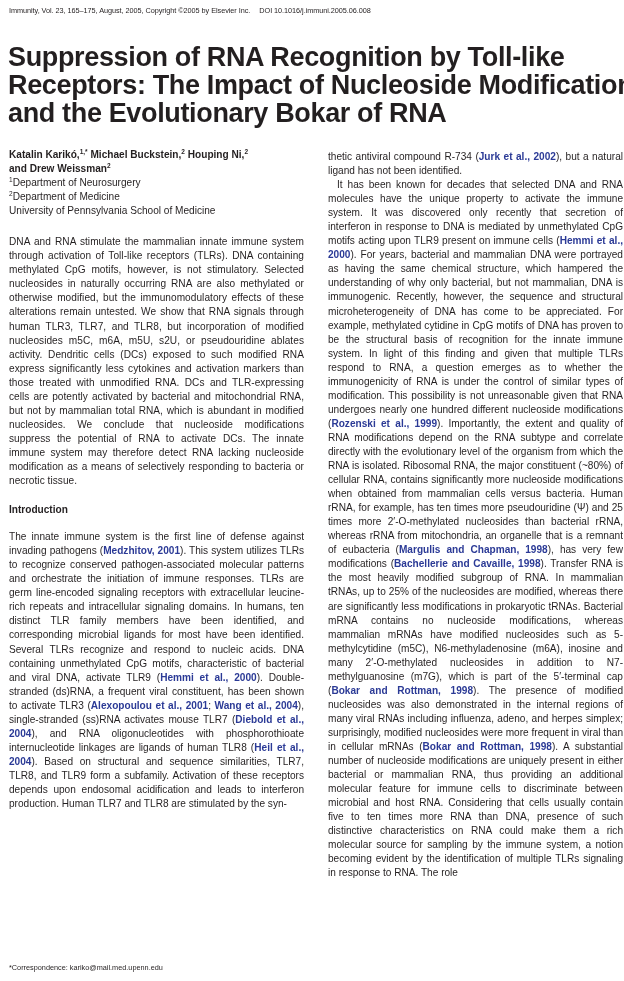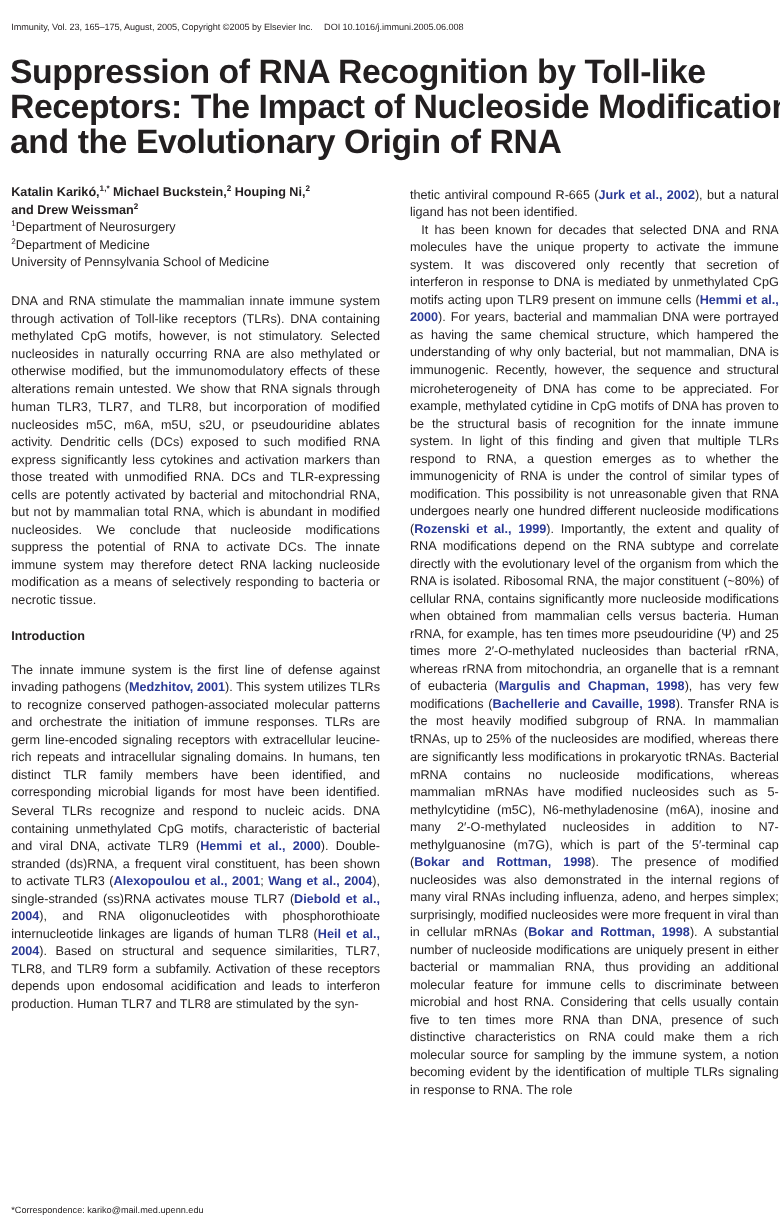--- a/index.html
+++ b/index.html
@@ -1,17 +1,17 @@
 <!DOCTYPE html>
 <html><head>
 <meta charset="utf-8">
 <style>
   html, body { margin: 0; padding: 0; background: #ffffff; }
   body { width: 624px; height: 981px; position: relative; overflow: hidden; color: #231f20; font-family: "Liberation Sans", sans-serif; }
-  .header-line { position: absolute; left: 9px; top: 17px; font-size: 7.3px; letter-spacing: -0.05px; white-space: nowrap; }
+  .header-line { position: absolute; left: 9px; top: 6px; font-size: 7.3px; letter-spacing: -0.05px; white-space: nowrap; }
   .header-line .doi { margin-left: 9px; }
   .title { position: absolute; left: 8px; top: 43px; width: 610px; margin: 0; font-size: 27px; line-height: 28px; font-weight: bold; letter-spacing: -0.35px; }
   .title span { display: block; white-space: nowrap; }
   .col { position: absolute; top: 148px; width: 295px; font-size: 10.1px; line-height: 14.05px; }
   .col-left { left: 9px; }
   .col-right { left: 328px; top: 150px; }
   .authors { font-weight: bold; margin: 0; }
   .affils { margin: 0; }
   .affils div { white-space: nowrap; }
   sup { font-size: 6.5px; line-height: 0; vertical-align: 4px; }
@@ -28,38 +28,38 @@
 </head>
 <body>
 
 <div class="header-line">
   <span>Immunity, Vol. 23, 165–175, August, 2005, Copyright ©2005 by Elsevier Inc.</span><span class="doi">DOI 10.1016/j.immuni.2005.06.008</span>
 </div>
 
 <h1 class="title">
   <span>Suppression of RNA Recognition by Toll-like</span>
   <span>Receptors: The Impact of Nucleoside Modification</span>
-  <span>and the Evolutionary Origin of RNA</span>
+  <span>and the Evolutionary Bokar of RNA</span>
 </h1>
 
 <div class="col col-left">
   <p class="authors">
     <span>Katalin Karikó,</span><sup>1,*</sup><span> Michael Buckstein,</span><sup>2</sup><span> Houping Ni,</span><sup>2</sup><br>
     <span>and Drew Weissman</span><sup>2</sup>
   </p>
   <div class="affils">
     <div><sup>1</sup><span>Department of Neurosurgery</span></div>
     <div><sup>2</sup><span>Department of Medicine</span></div>
     <div>University of Pennsylvania School of Medicine</div>
   </div>
 
   <p class="summary">DNA and RNA stimulate the mammalian innate immune system through activation of Toll-like receptors (TLRs). DNA containing methylated CpG motifs, however, is not stimulatory. Selected nucleosides in naturally occurring RNA are also methylated or otherwise modified, but the immunomodulatory effects of these alterations remain untested. We show that RNA signals through human TLR3, TLR7, and TLR8, but incorporation of modified nucleosides m5C, m6A, m5U, s2U, or pseudouridine ablates activity. Dendritic cells (DCs) exposed to such modified RNA express significantly less cytokines and activation markers than those treated with unmodified RNA. DCs and TLR-expressing cells are potently activated by bacterial and mitochondrial RNA, but not by mammalian total RNA, which is abundant in modified nucleosides. We conclude that nucleoside modifications suppress the potential of RNA to activate DCs. The innate immune system may therefore detect RNA lacking nucleoside modification as a means of selectively responding to bacteria or necrotic tissue.</p>
 
   <p class="section-head intro-head">Introduction</p>
   <p class="para"><span>The innate immune system is the first line of defense against invading pathogens (</span><span class="cite">Medzhitov, 2001</span><span>). This system utilizes TLRs to recognize conserved pathogen-associated molecular patterns and orchestrate the initiation of immune responses. TLRs are germ line-encoded signaling receptors with extracellular leucine-rich repeats and intracellular signaling domains. In humans, ten distinct TLR family members have been identified, and corresponding microbial ligands for most have been identified. Several TLRs recognize and respond to nucleic acids. DNA containing unmethylated CpG motifs, characteristic of bacterial and viral DNA, activate TLR9 (</span><span class="cite">Hemmi et al., 2000</span><span>). Double-stranded (ds)RNA, a frequent viral constituent, has been shown to activate TLR3 (</span><span class="cite">Alexopoulou et al., 2001</span><span>; </span><span class="cite">Wang et al., 2004</span><span>), single-stranded (ss)RNA activates mouse TLR7 (</span><span class="cite">Diebold et al., 2004</span><span>), and RNA oligonucleotides with phosphorothioate internucleotide linkages are ligands of human TLR8 (</span><span class="cite">Heil et al., 2004</span><span>). Based on structural and sequence similarities, TLR7, TLR8, and TLR9 form a subfamily. Activation of these receptors depends upon endosomal acidification and leads to interferon production. Human TLR7 and TLR8 are stimulated by the syn-</span></p>
 </div>
 
 <div class="col col-right">
-  <p class="para-r"><span>thetic antiviral compound R-665 (</span><span class="cite">Jurk et al., 2002</span><span>), but a natural ligand has not been identified.</span></p>
+  <p class="para-r"><span>thetic antiviral compound R-734 (</span><span class="cite">Jurk et al., 2002</span><span>), but a natural ligand has not been identified.</span></p>
   <p class="para-r indent"><span>It has been known for decades that selected DNA and RNA molecules have the unique property to activate the immune system. It was discovered only recently that secretion of interferon in response to DNA is mediated by unmethylated CpG motifs acting upon TLR9 present on immune cells (</span><span class="cite">Hemmi et al., 2000</span><span>). For years, bacterial and mammalian DNA were portrayed as having the same chemical structure, which hampered the understanding of why only bacterial, but not mammalian, DNA is immunogenic. Recently, however, the sequence and structural microheterogeneity of DNA has come to be appreciated. For example, methylated cytidine in CpG motifs of DNA has proven to be the structural basis of recognition for the innate immune system. In light of this finding and given that multiple TLRs respond to RNA, a question emerges as to whether the immunogenicity of RNA is under the control of similar types of modification. This possibility is not unreasonable given that RNA undergoes nearly one hundred different nucleoside modifications (</span><span class="cite">Rozenski et al., 1999</span><span>). Importantly, the extent and quality of RNA modifications depend on the RNA subtype and correlate directly with the evolutionary level of the organism from which the RNA is isolated. Ribosomal RNA, the major constituent (~80%) of cellular RNA, contains significantly more nucleoside modifications when obtained from mammalian cells versus bacteria. Human rRNA, for example, has ten times more pseudouridine (Ψ) and 25 times more 2′-O-methylated nucleosides than bacterial rRNA, whereas rRNA from mitochondria, an organelle that is a remnant of eubacteria (</span><span class="cite">Margulis and Chapman, 1998</span><span>), has very few modifications (</span><span class="cite">Bachellerie and Cavaille, 1998</span><span>). Transfer RNA is the most heavily modified subgroup of RNA. In mammalian tRNAs, up to 25% of the nucleosides are modified, whereas there are significantly less modifications in prokaryotic tRNAs. Bacterial mRNA contains no nucleoside modifications, whereas mammalian mRNAs have modified nucleosides such as 5-methylcytidine (m5C), N6-methyladenosine (m6A), inosine and many 2′-O-methylated nucleosides in addition to N7-methylguanosine (m7G), which is part of the 5′-terminal cap (</span><span class="cite">Bokar and Rottman, 1998</span><span>). The presence of modified nucleosides was also demonstrated in the internal regions of many viral RNAs including influenza, adeno, and herpes simplex; surprisingly, modified nucleosides were more frequent in viral than in cellular mRNAs (</span><span class="cite">Bokar and Rottman, 1998</span><span>). A substantial number of nucleoside modifications are uniquely present in either bacterial or mammalian RNA, thus providing an additional molecular feature for immune cells to discriminate between microbial and host RNA. Considering that cells usually contain five to ten times more RNA than DNA, presence of such distinctive characteristics on RNA could make them a rich molecular source for sampling by the immune system, a notion becoming evident by the identification of multiple TLRs signaling in response to RNA. The role</span></p>
 </div>
 
 <div class="footnote">*Correspondence: kariko@mail.med.upenn.edu</div>
 
 </body></html>

